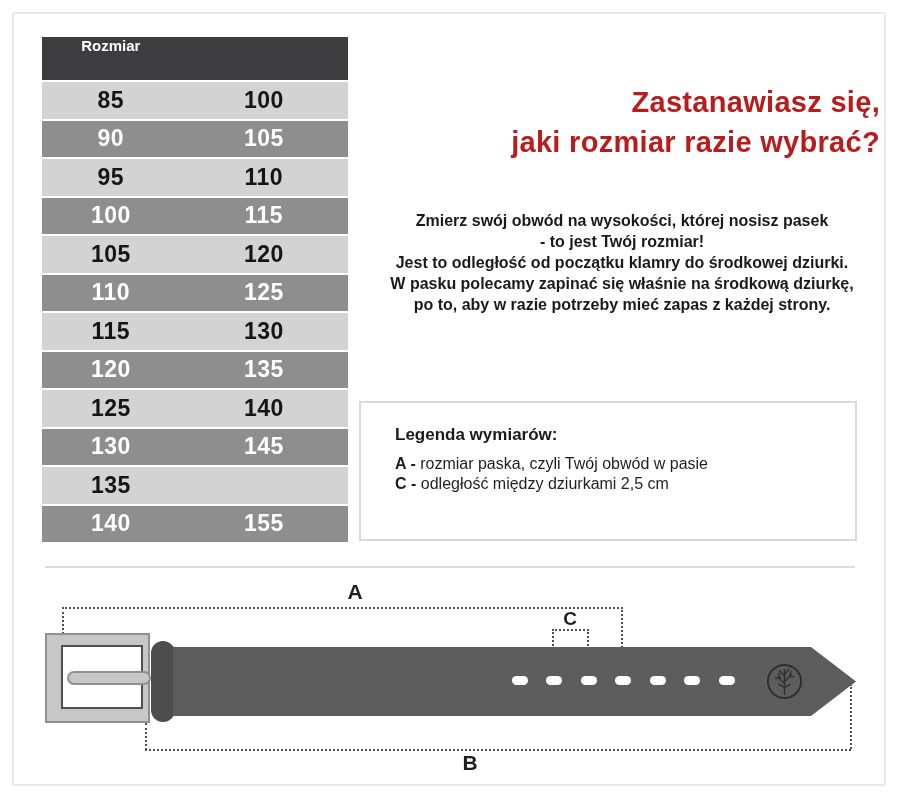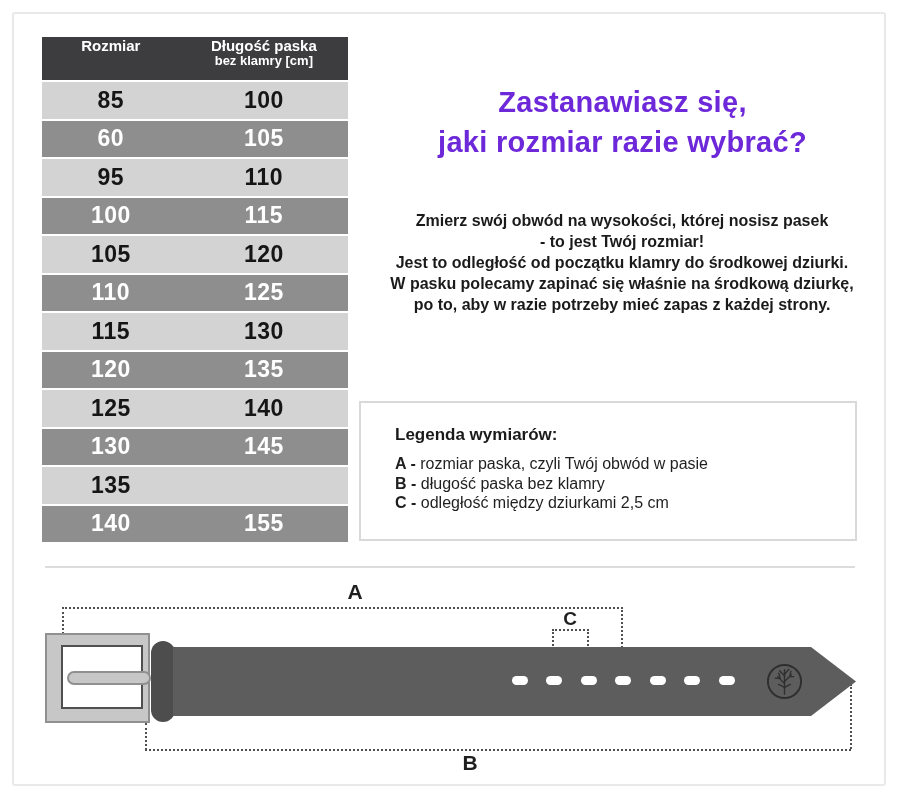--- a/index.html
+++ b/index.html
@@ -23,22 +23,22 @@
   .t-header .c2 .l1{font-size:15px;font-weight:800;}
   .t-header .c2 .l2{font-size:13px;font-weight:600;}
   .t-row{display:flex;height:36.5px;margin-bottom:2px;align-items:center;}
   .t-row .c1{width:45%;text-align:center;font-size:23px;font-weight:800;letter-spacing:.5px;}
   .t-row .c2{width:55%;text-align:center;font-size:23px;font-weight:800;letter-spacing:.5px;}
   .t-row.light{background:#d3d3d3;color:#151515;}
   .t-row.dark{background:#8e8e8e;color:#ffffff;}
 
   
   .headline{
-    position:absolute;left:365px;top:82px;width:515px;text-align:center;
-    font-size:29px;line-height:40px;font-weight:800;color:#6d28d9;letter-spacing:.3px;
+    position:absolute;left:365px;top:82px;width:515px;text-align:right;
+    font-size:29px;line-height:40px;font-weight:800;color:#b91c1c;letter-spacing:.3px;
   }
   .paragraph{
     position:absolute;left:356px;top:210px;width:532px;text-align:center;
     font-size:16px;line-height:21px;font-weight:700;color:#1a1a1a;
   }
   .legend-box{
     position:absolute;left:359px;top:401px;width:498px;height:140px;
     border:2px solid #d9d9d9;box-sizing:border-box;padding:22px 18px 0 34px;background:#fff;
   }
   .legend-title{font-size:17px;font-weight:700;margin-bottom:9px;color:#1a1a1a;}
@@ -102,31 +102,27 @@
 </style>
 </head>
 <body>
 
 <div id="canvas">
   <div class="page-frame"></div>
 
   <div class="size-table">
     <div class="t-header">
       <div class="c1">Rozmiar</div>
-      <div class="c2">
-        <div class="l1">Długość paska</div>
-        <div class="l2">bez klamry [cm]</div>
-      </div>
     </div>
     <div class="t-row light">
         <div class="c1">85</div>
         <div class="c2">100</div>
       </div>
     <div class="t-row dark">
-        <div class="c1">60</div>
+        <div class="c1">90</div>
         <div class="c2">105</div>
       </div>
     <div class="t-row light">
         <div class="c1">95</div>
         <div class="c2">110</div>
       </div>
     <div class="t-row dark">
         <div class="c1">100</div>
         <div class="c2">115</div>
       </div>
@@ -172,21 +168,20 @@
     <div>Zmierz swój obwód na wysokości, której nosisz pasek</div>
     <div>- to jest Twój rozmiar!</div>
     <div>Jest to odległość od początku klamry do środkowej dziurki.</div>
     <div>W pasku polecamy zapinać się właśnie na środkową dziurkę,</div>
     <div>po to, aby w razie potrzeby mieć zapas z każdej strony.</div>
   </div>
 
   <div class="legend-box">
     <div class="legend-title">Legenda wymiarów:</div>
     <div class="legend-item"><span class="key">A -</span> <span>rozmiar paska, czyli Twój obwód w pasie</span></div>
-    <div class="legend-item"><span class="key">B -</span> <span>długość paska bez klamry</span></div>
     <div class="legend-item"><span class="key">C -</span> <span>odległość między dziurkami 2,5 cm</span></div>
   </div>
 
   <div class="divider"></div>
 
   <div class="dim-label lab-a">A</div>
   <div class="dim-label lab-b">B</div>
   <div class="dim-label lab-c">C</div>
 
   <div class="dot-h a-h"></div>

